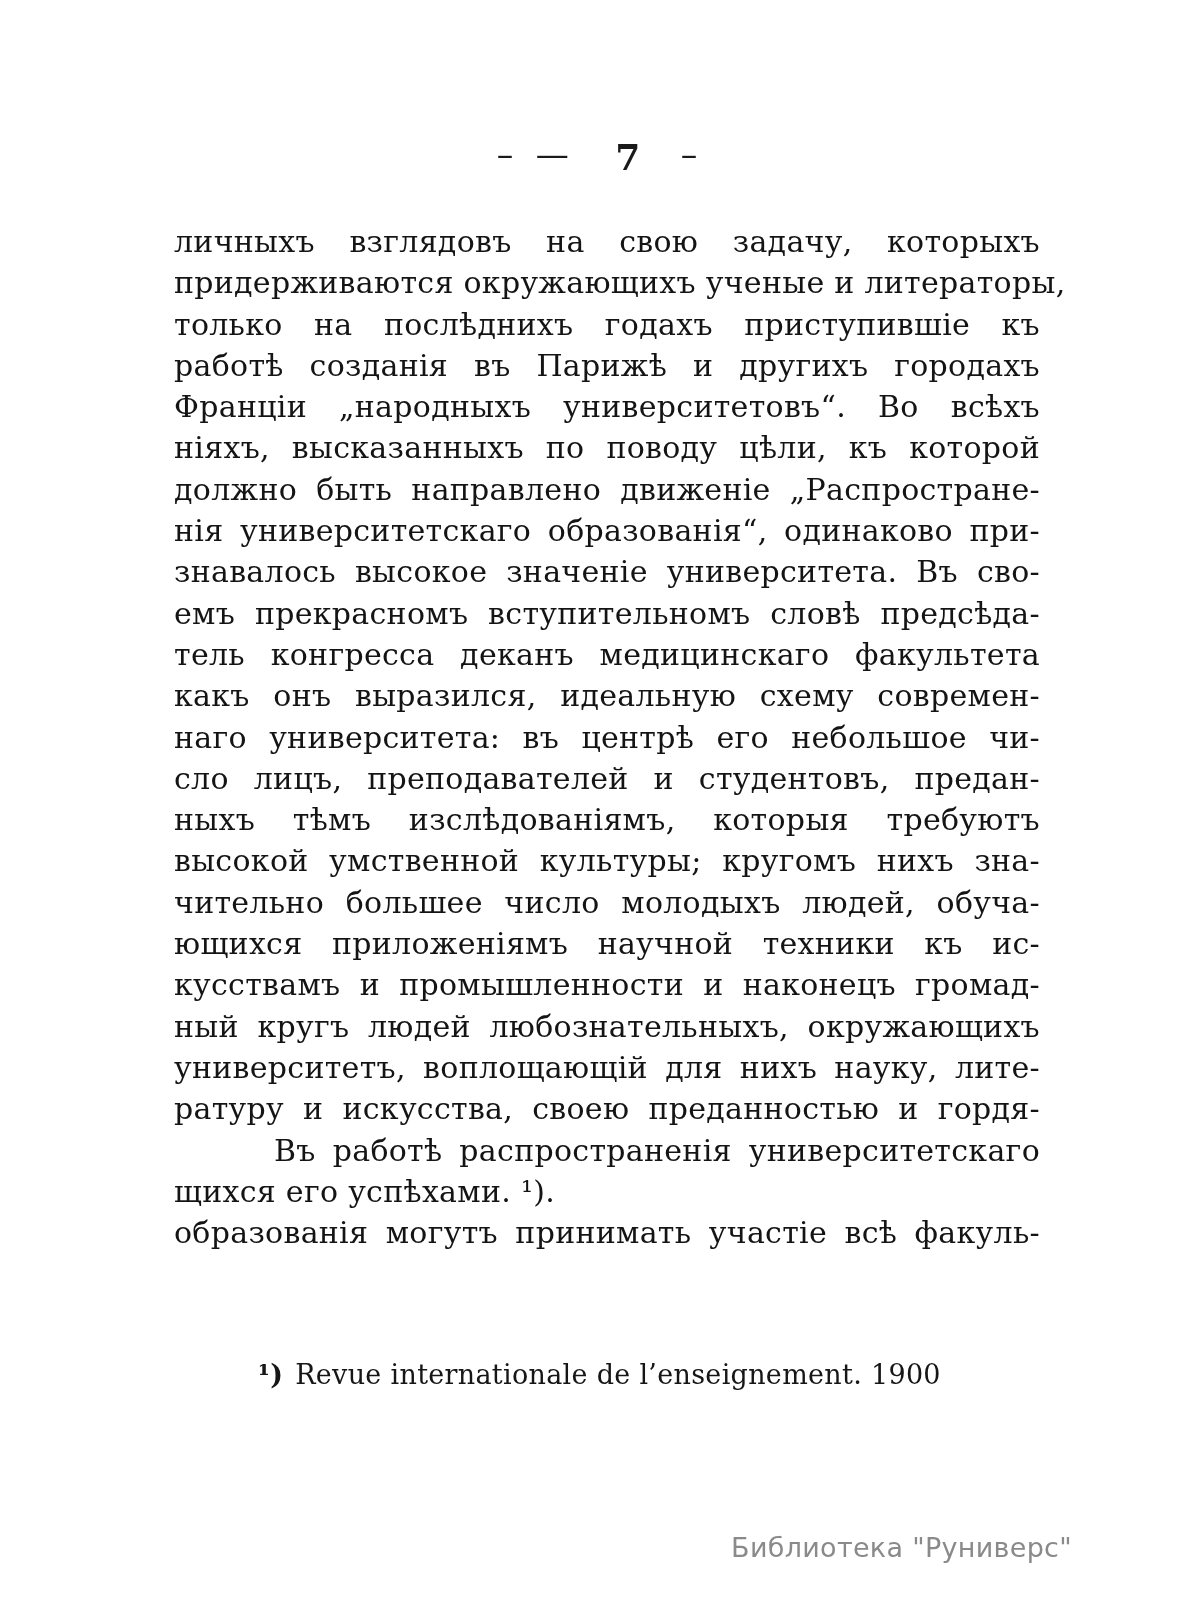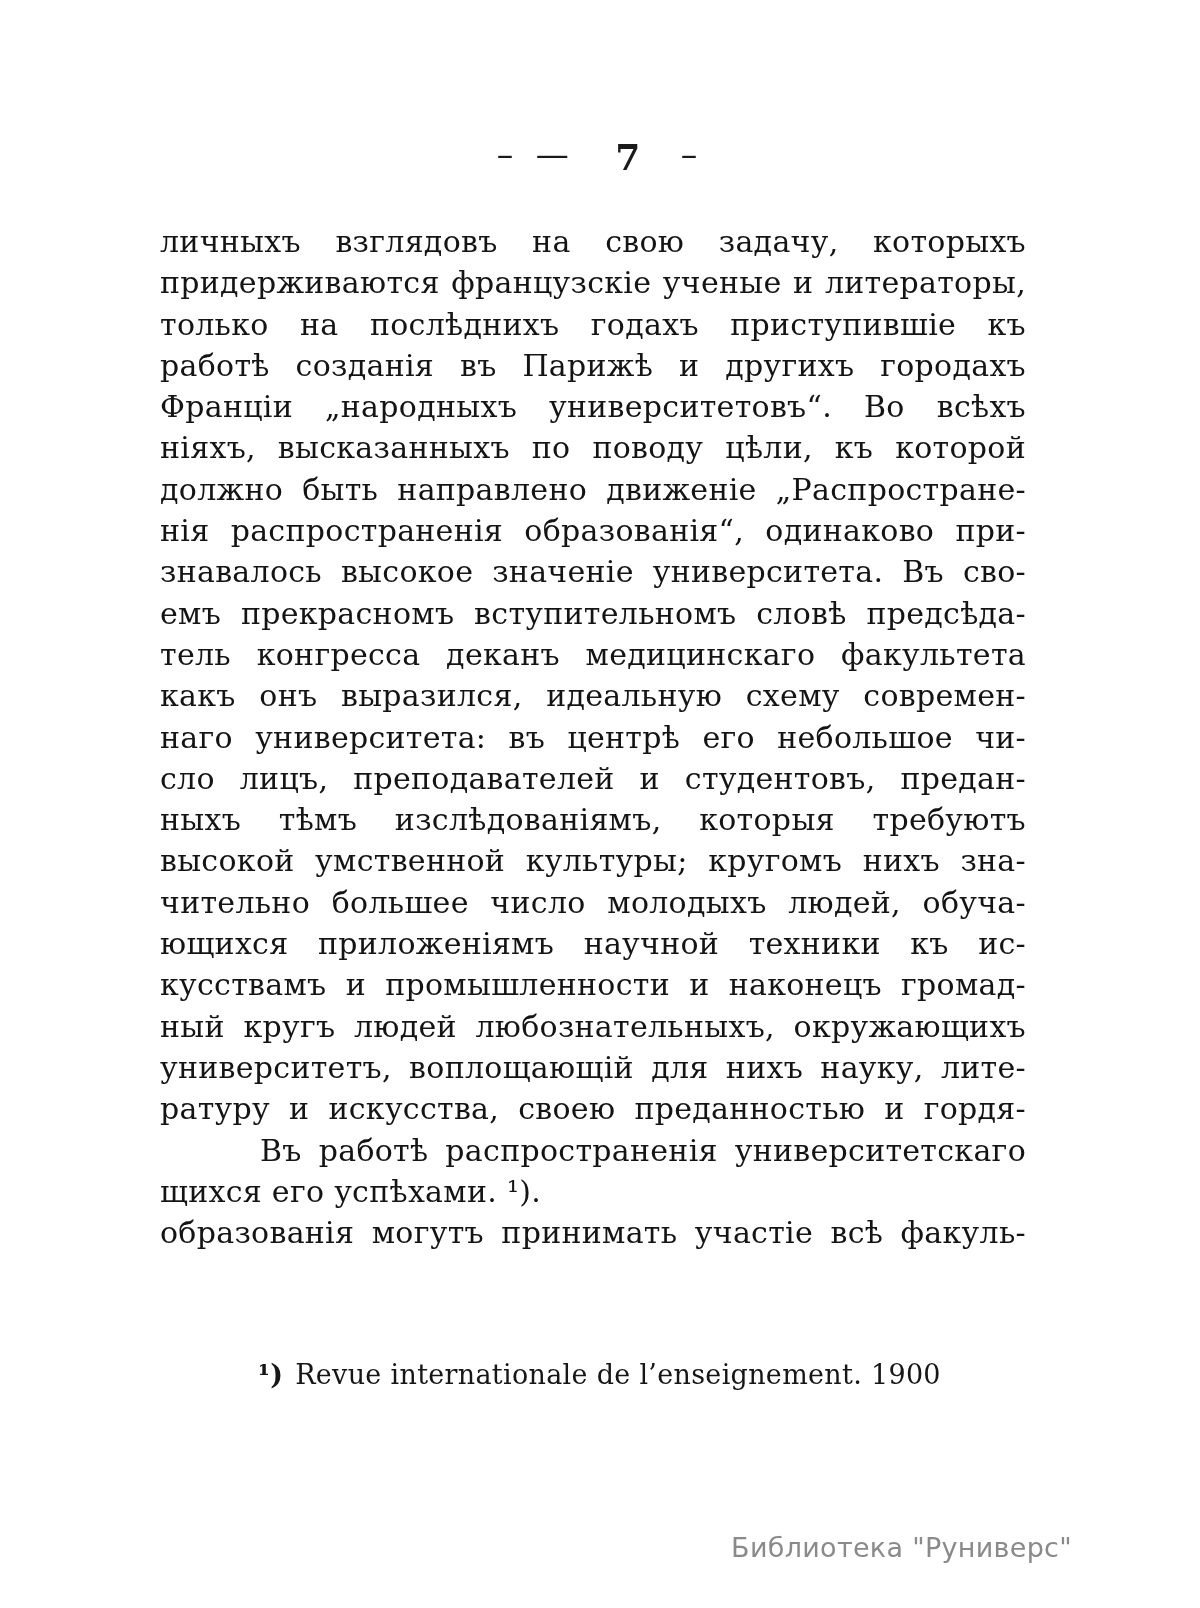--- a/index.html
+++ b/index.html
@@ -32,21 +32,21 @@
     top: -4px;
   }
   .page-header .page-num {
     display: inline-block;
     margin: 0 30px;
     font-weight: bold;
     font-size: 36px;
   }
   .body-text {
     position: absolute;
-    left: 160px;
+    left: 174px;
     top: 221px;
     width: 866px;
   }
   .line {
     height: 41.3px;
     line-height: 41.3px;
     font-size: 30px;
     letter-spacing: 0.3px;
     white-space: nowrap;
     text-align: justify;
@@ -87,27 +87,27 @@
 <div class="page">
 
   <div class="page-header">
     <span class="dash">– —</span>
     <span class="page-num">7</span>
     <span class="dash">–</span>
   </div>
 
   <div class="body-text">
     <div class="line">личныхъ взглядовъ на свою задачу, которыхъ</div>
-    <div class="line">придерживаются французскіе ученые и литераторы,</div>
+    <div class="line">придерживаются окружающихъ ученые и литераторы,</div>
     <div class="line">только на послѣднихъ годахъ приступившіе къ</div>
     <div class="line">работѣ созданія въ Парижѣ и другихъ городахъ</div>
     <div class="line">Франціи „народныхъ университетовъ“. Во всѣхъ</div>
     <div class="line">ніяхъ, высказанныхъ по поводу цѣли, къ которой</div>
     <div class="line">должно быть направлено движеніе „Распростране-</div>
-    <div class="line">нія распространенія образованія“, одинаково при-</div>
+    <div class="line">нія университетскаго образованія“, одинаково при-</div>
     <div class="line">знавалось высокое значеніе университета. Въ сво-</div>
     <div class="line">емъ прекрасномъ вступительномъ словѣ предсѣда-</div>
     <div class="line">тель конгресса деканъ медицинскаго факультета</div>
     <div class="line">какъ онъ выразился, идеальную схему современ-</div>
     <div class="line">наго университета: въ центрѣ его небольшое чи-</div>
     <div class="line">сло лицъ, преподавателей и студентовъ, предан-</div>
     <div class="line">ныхъ тѣмъ изслѣдованіямъ, которыя требуютъ</div>
     <div class="line">высокой умственной культуры; кругомъ нихъ зна-</div>
     <div class="line">чительно большее число молодыхъ людей, обуча-</div>
     <div class="line">ющихся приложеніямъ научной техники къ ис-</div>

